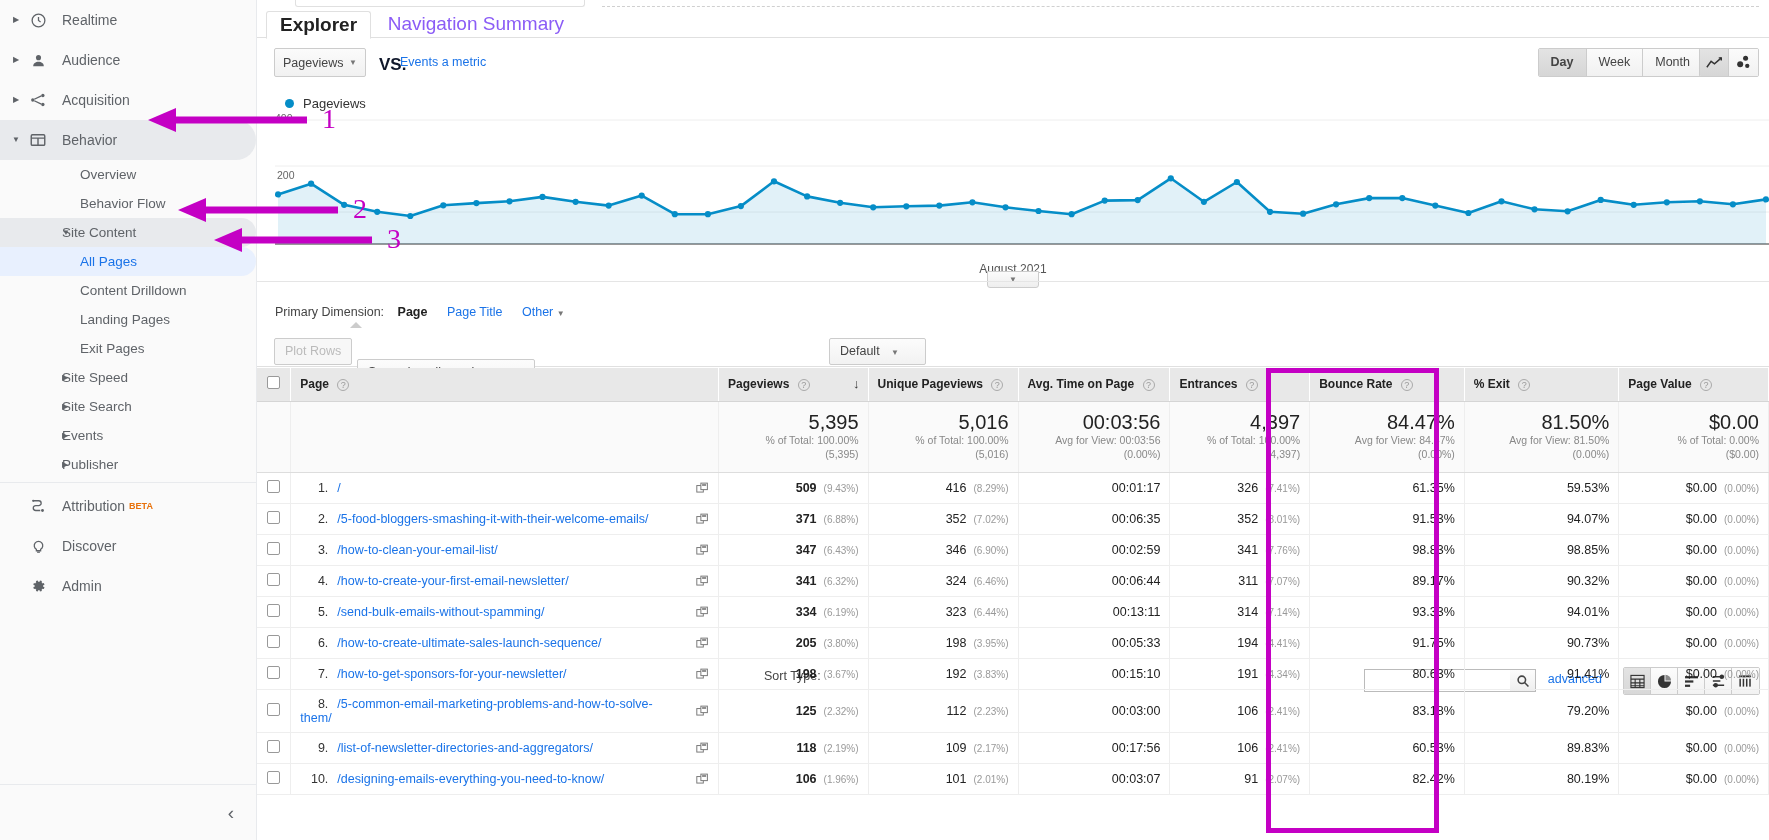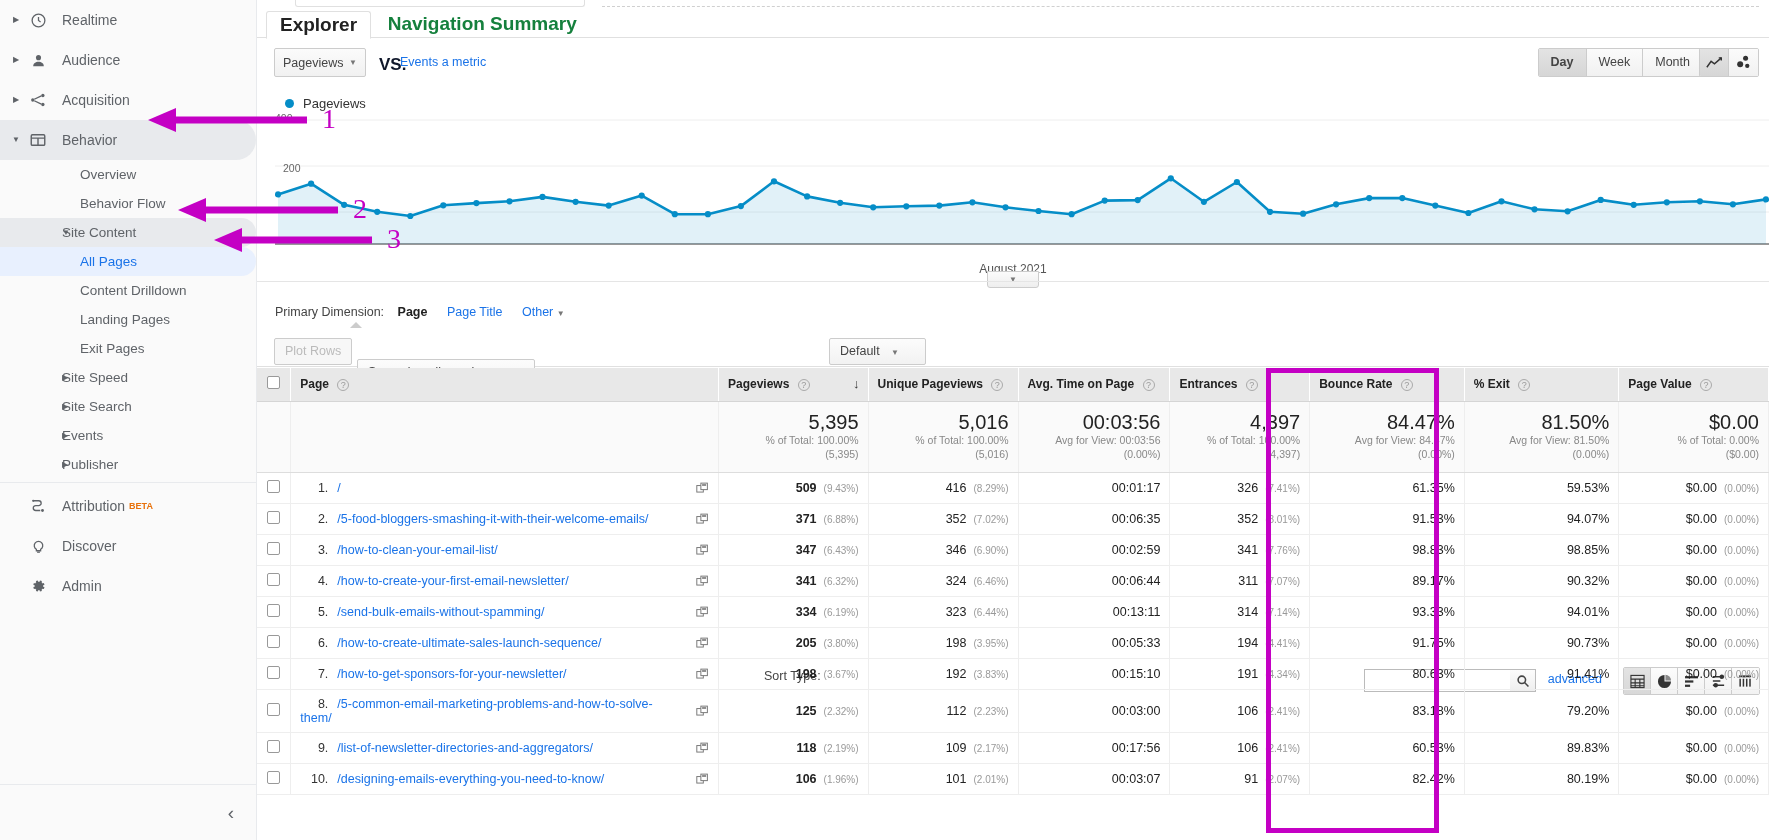--- a/index.html
+++ b/index.html
@@ -100,21 +100,21 @@
   .tab {
     display: inline-block; height: 28px; line-height: 26px;
     padding: 0 13px; font-size: 19px; cursor: pointer;
     margin-left: 9px; position: relative;
   }
   .tab.active {
     color: #222; font-weight: bold; background: #fff;
     border: 1px solid #e0e0e0; border-bottom: 1px solid #fff;
     border-radius: 3px 3px 0 0; top: 1px;
   }
-  .tab.link { color: #15803d; font-weight: bold; margin-left: 0; }
+  .tab.link { color: #8b5cf6; font-weight: normal; margin-left: 0; }
 
   .metric-bar {
     position: absolute; top: 48px; left: 0; right: 0; height: 36px;
   }
   .metric-select {
     position: absolute; left: 17px; top: 0;
     width: 92px; height: 29px;
     border: 1px solid #ccc; border-radius: 2px;
     background: linear-gradient(#fbfbfb, #f1f1f1);
     font-size: 12.5px; color: #444;
@@ -561,21 +561,21 @@
             <circle cx="1292.6" cy="93.3" r="3.1" fill="#058dc7"></circle>
             <circle cx="1325.7" cy="81.9" r="3.1" fill="#058dc7"></circle>
             <circle cx="1358.7" cy="86.8" r="3.1" fill="#058dc7"></circle>
             <circle cx="1391.8" cy="84.3" r="3.1" fill="#058dc7"></circle>
             <circle cx="1424.9" cy="83.3" r="3.1" fill="#058dc7"></circle>
             <circle cx="1457.9" cy="86.3" r="3.1" fill="#058dc7"></circle>
             <circle cx="1491.0" cy="81.4" r="3.1" fill="#058dc7"></circle>
           </g>
       </svg>
       <span class="axis-label" style="top:-6px; left:0;">400</span>
-      <span class="axis-label" style="top:44px; left:2px;margin-left:6px;">200</span>
+      <span class="axis-label" style="top:51px; left:2px;">200</span>
     </div>
     <div class="date-label">August 2021</div>
     <div class="chart-handle">▼</div>
     <div class="chart-bottom-rule"></div>
 
     <div class="dim-bar">
       <span>Primary Dimension:</span>
       <span class="dsel">Page</span>
       <span class="dlink">Page Title</span>
       <span class="dlink"><span>Other</span> <span style="font-size:8px;color:#777">▼</span></span>

